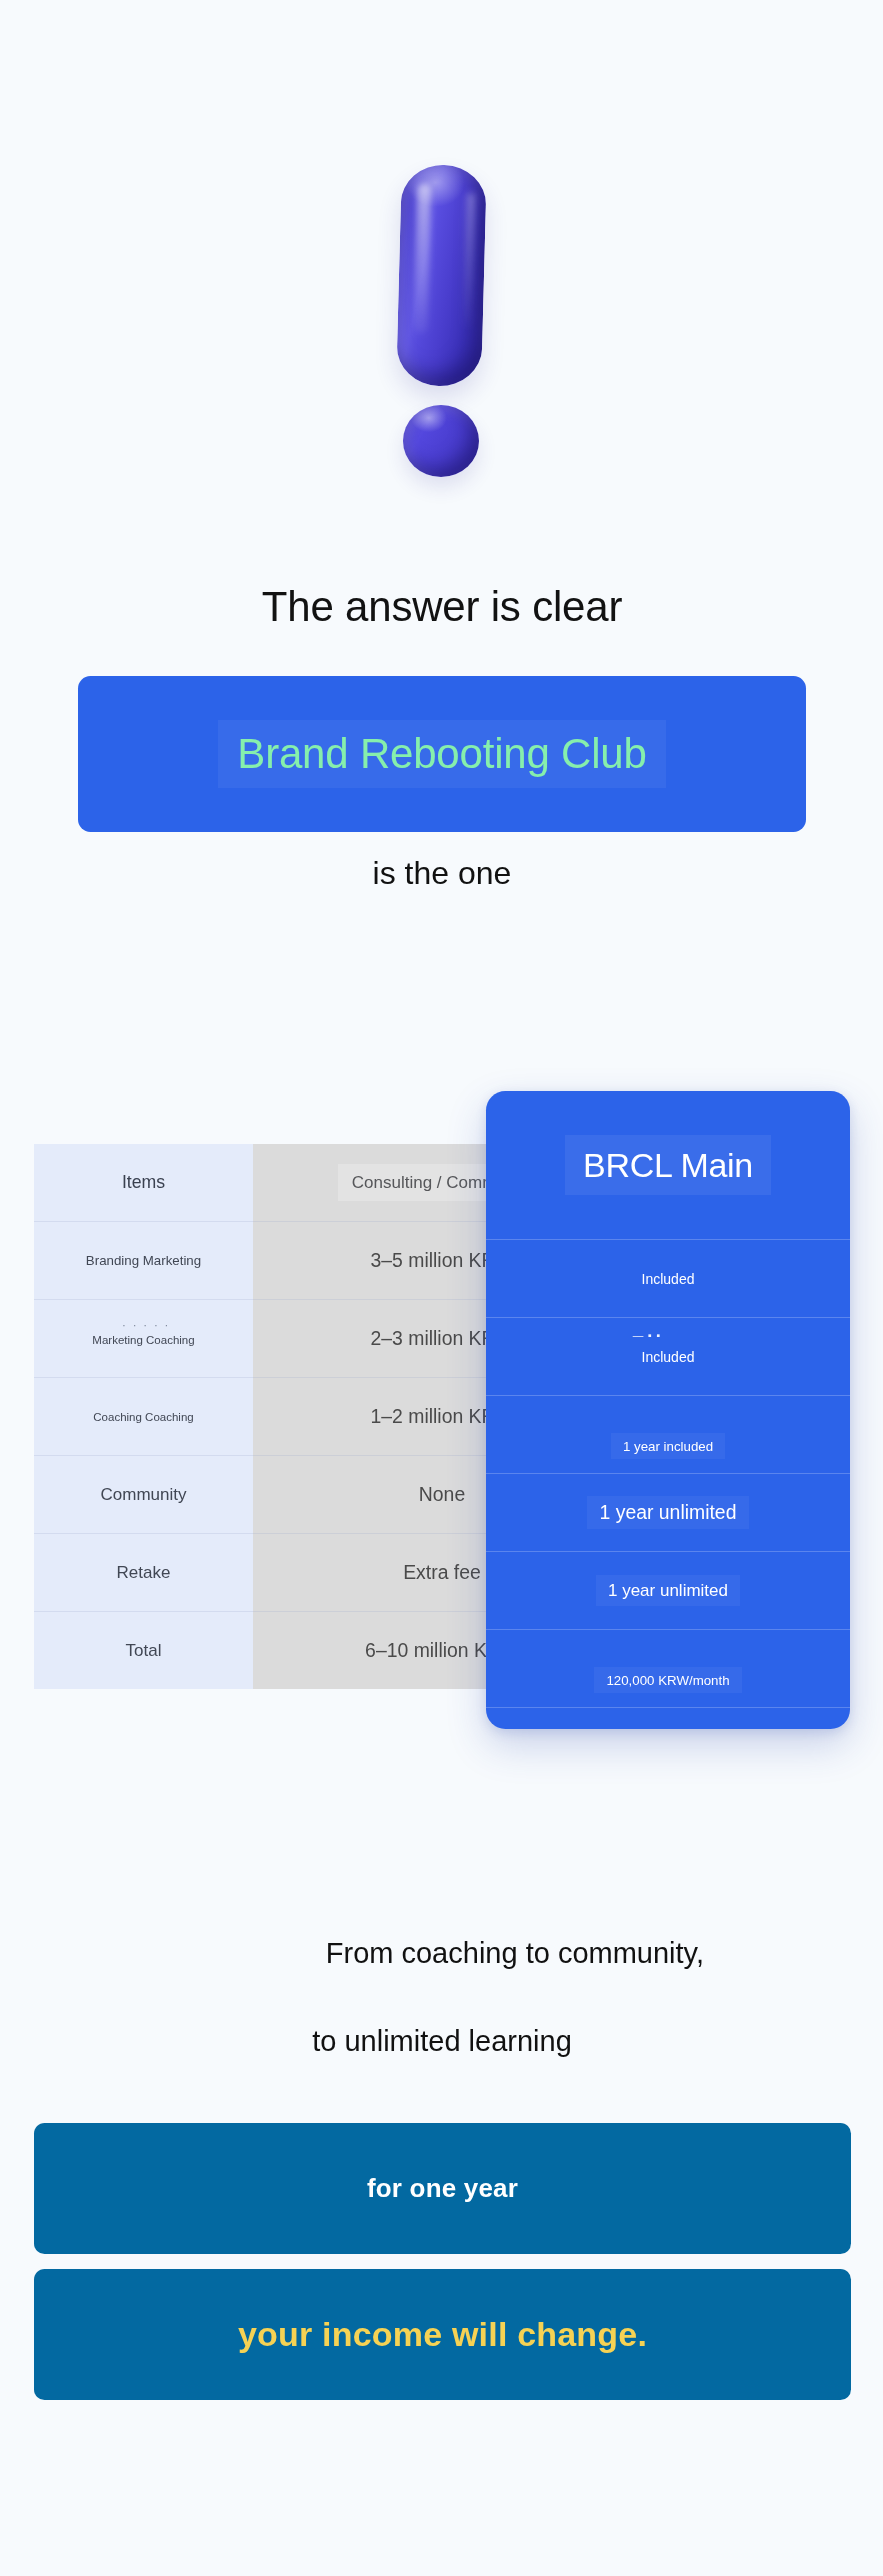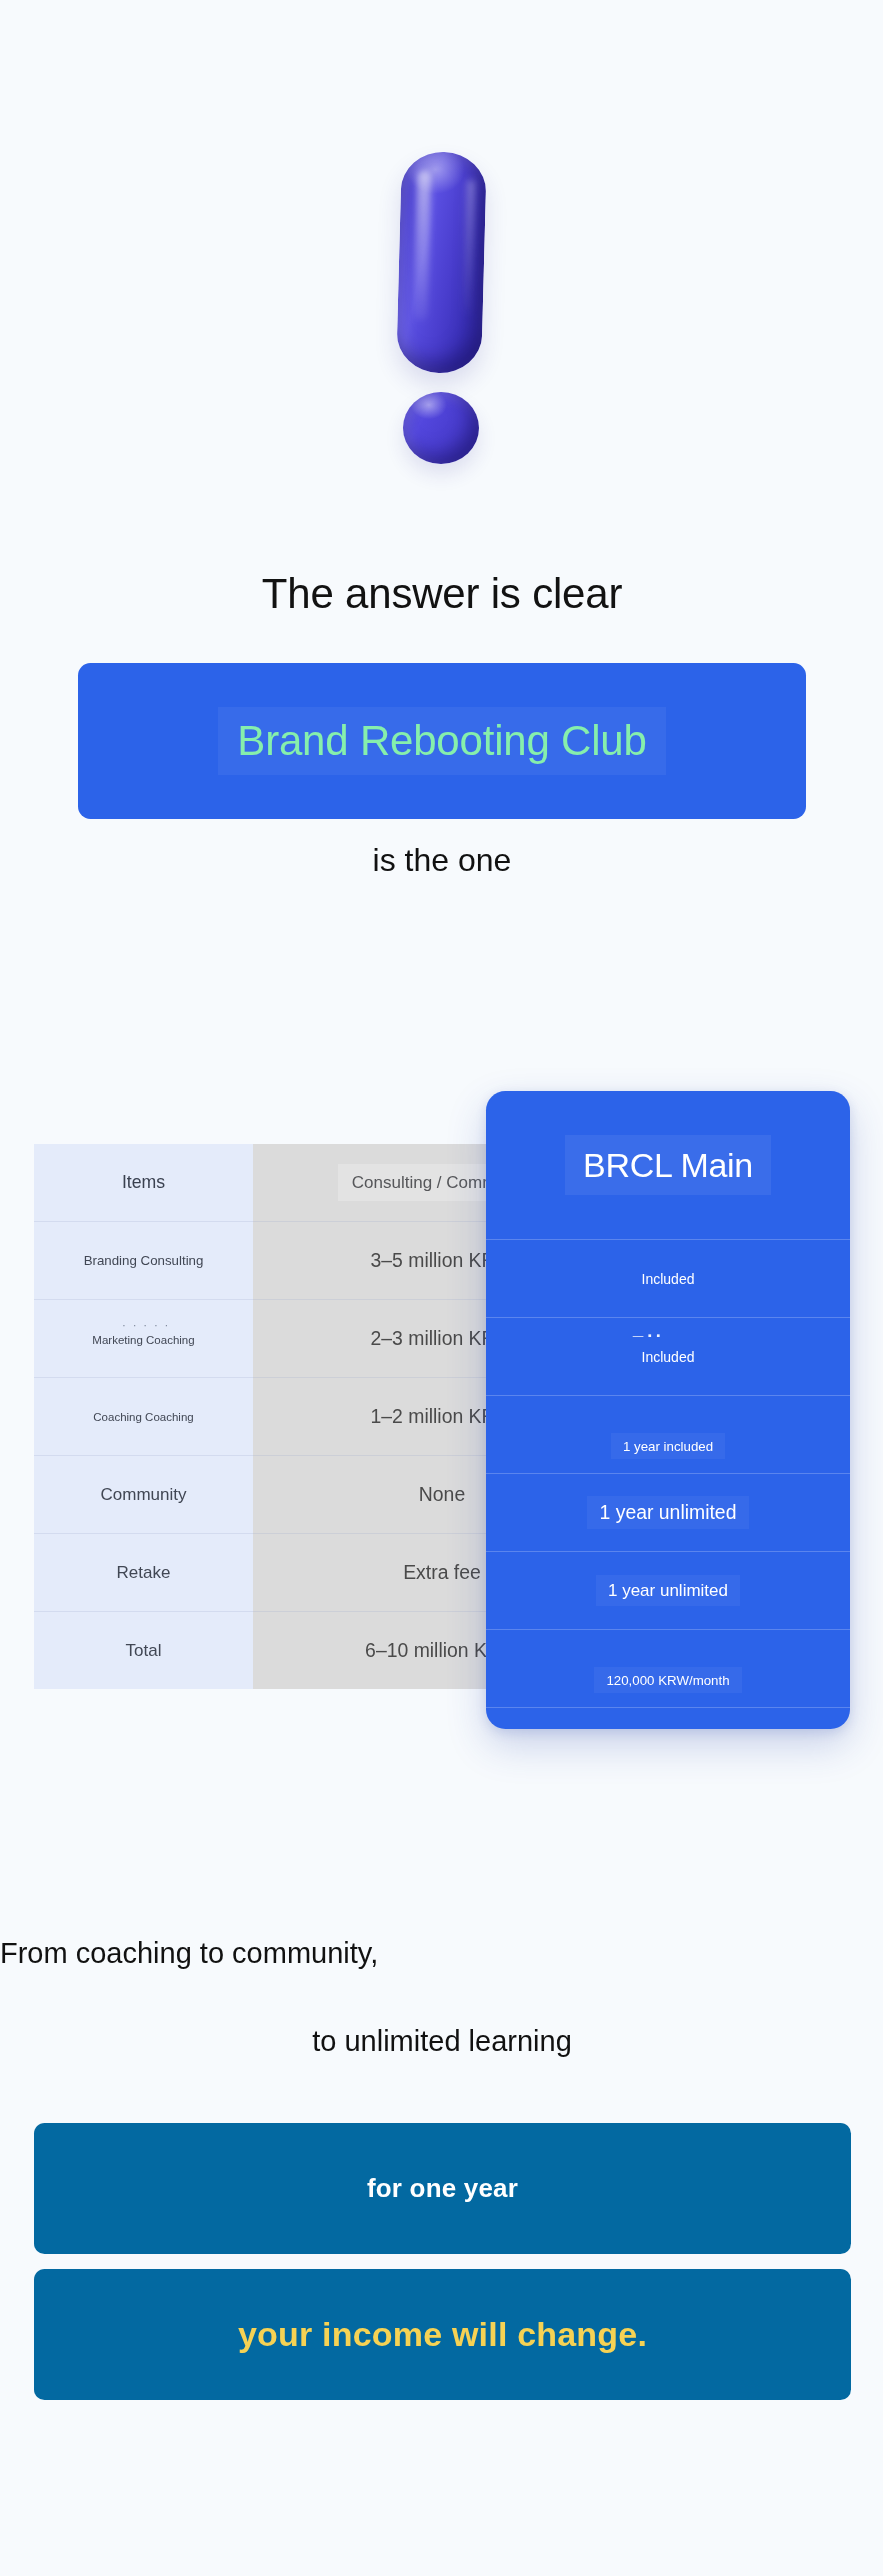--- a/index.html
+++ b/index.html
@@ -13,21 +13,21 @@
     font-family: "Liberation Sans", sans-serif;
     -webkit-font-smoothing: antialiased;
     overflow: hidden;
     position: relative;
   }
 
   
   .hero {
     position: absolute;
     left: 0;
-    top: 4px;
+    top: 17px;
     width: 704px;
     height: 972px;
   }
 
   .excl-mark {
     position: absolute;
     left: 371px;
     top: 148px;
     width: 141px;
     height: 353px;
@@ -281,21 +281,21 @@
     color: rgba(255,255,255,0.92);
     white-space: nowrap;
   }
 
   
   .closing-1 {
     position: absolute;
     left: 0;
     top: 1937px;
     width: 704px;
-    text-align: left;
+    text-align: right;
     font-size: 29px;
     font-weight: 400;
     color: #111111;
   }
   .closing-2 {
     position: absolute;
     left: 0;
     top: 2025px;
     width: 884px;
     text-align: center;
@@ -359,21 +359,21 @@
   <table class="table">
     <tbody>
       <tr class="hdr">
         <th class="col-item">Items</th>
         <th class="col-other">
           <span class="chip">Consulting / Community</span>
         </th>
       </tr>
 
       <tr>
-        <td class="col-item small-label">Branding Consulting</td>
+        <td class="col-item small-label">Branding Marketing</td>
         <td class="col-other">3–5 million KRW</td>
       </tr>
 
       <tr>
         <td class="col-item">
           <span class="ghost-marks tiny-label">Marketing Coaching</span>
         </td>
         <td class="col-other">
           <span class="ghost-marks-r">2–3 million KRW</span>
         </td>

